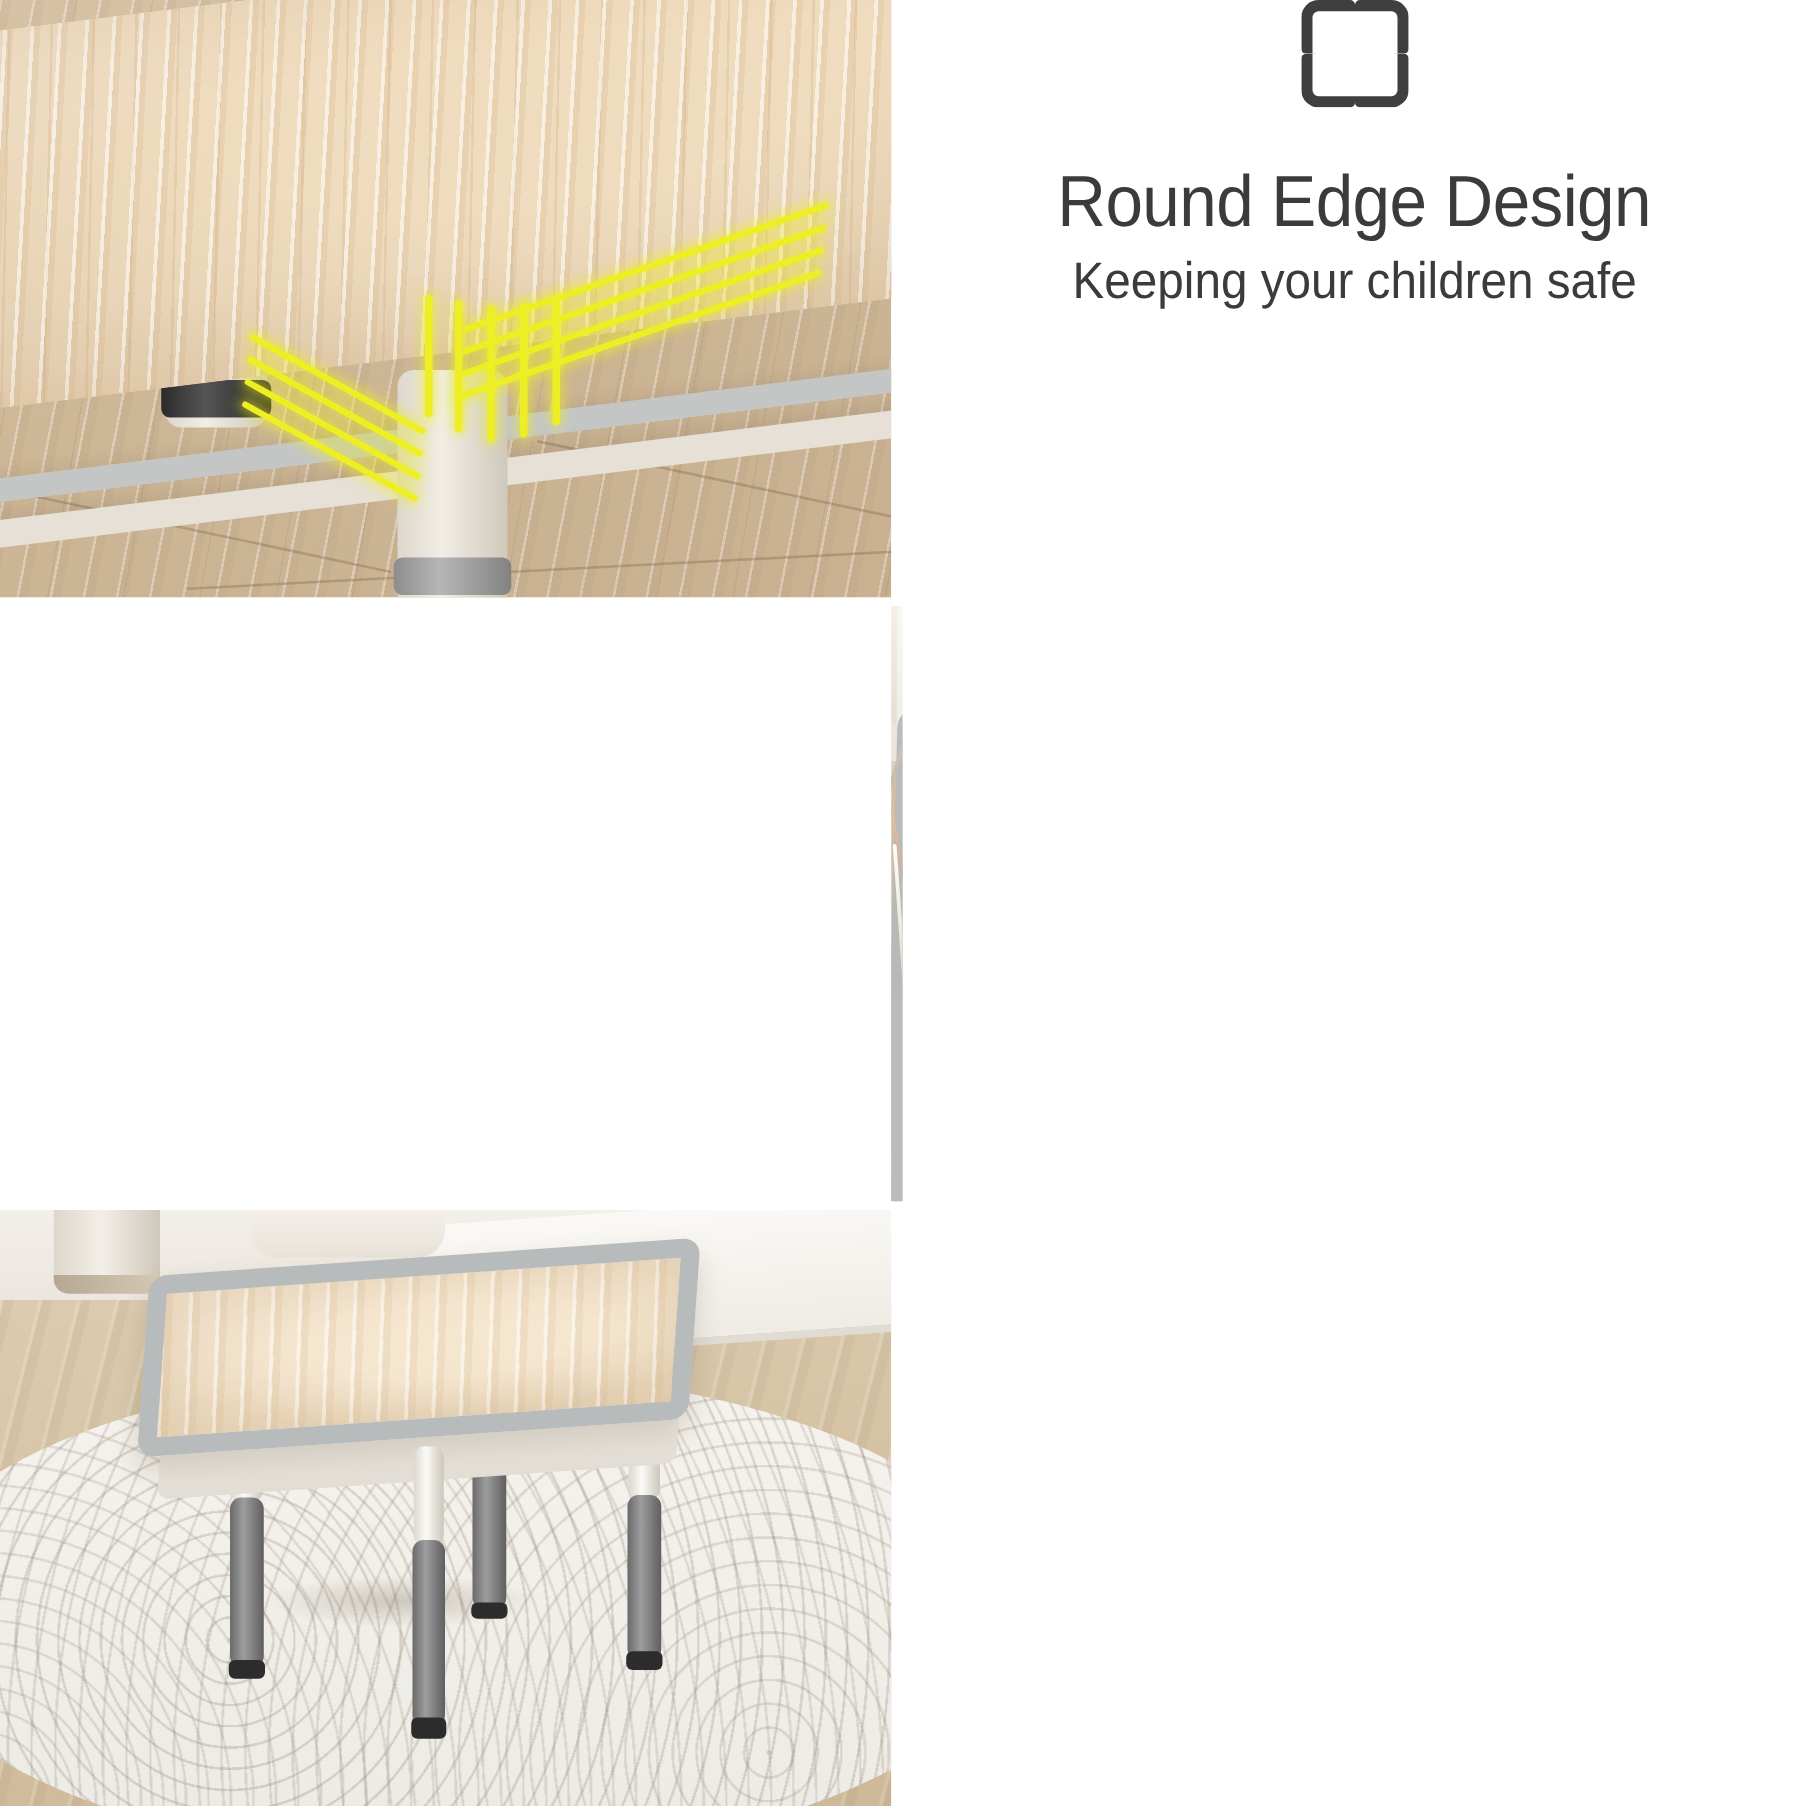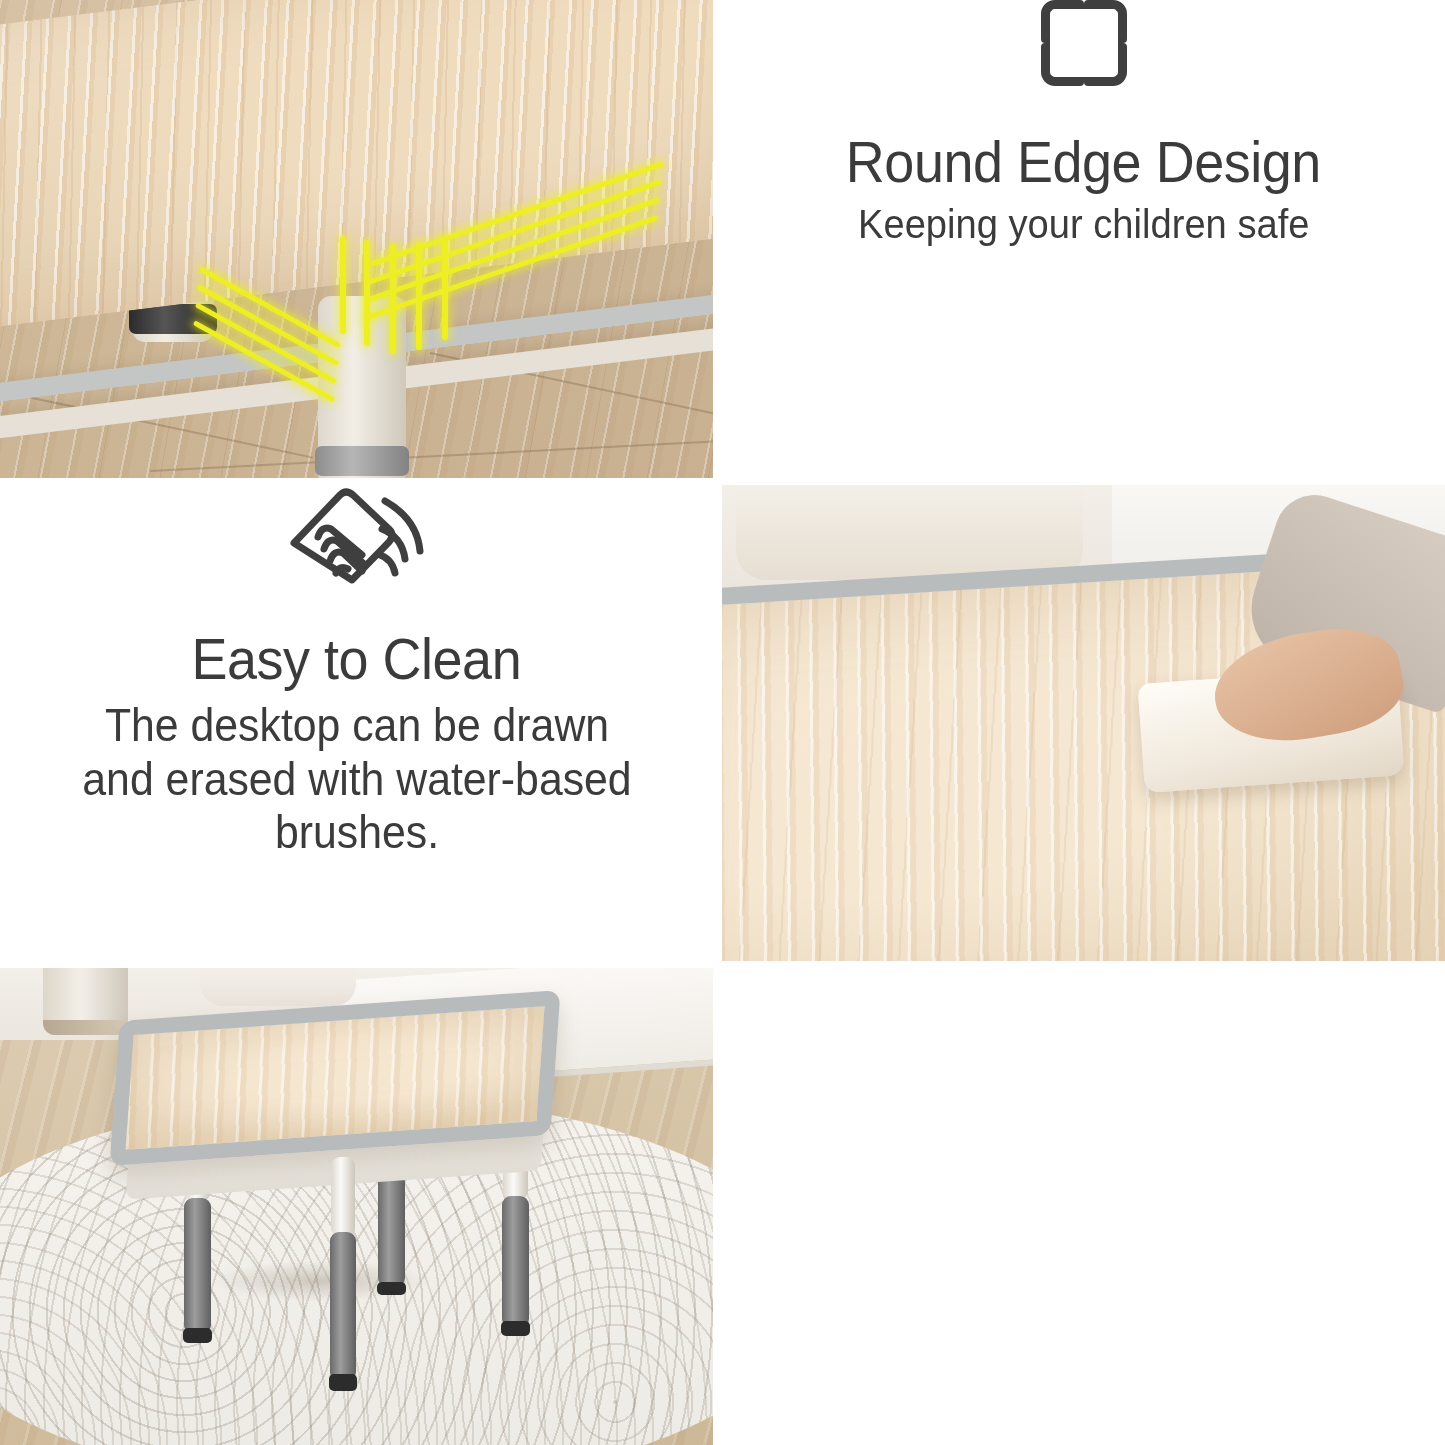--- a/index.html
+++ b/index.html
@@ -304,36 +304,20 @@
           <i class="bl"></i>
           <i class="br"></i>
         </div>
     </div>
     <div class="panel-title">Round Edge Design</div>
     <div class="panel-sub">Keeping your children safe</div>
   </div>
 
   <div class="gap" style="grid-column:1/4;"></div>
 
-  <div class="cell textpanel">
-    <div class="panel-icon" style="margin-bottom:34px;">
-      <svg width="150" height="106" viewBox="0 0 150 106" fill="none" stroke="#3f3f3f" stroke-width="7" stroke-linecap="round" stroke-linejoin="round">
-        <path d="M12 58 L58 10 Q64 4 71 10 L107 44 Q113 50 107 57 L70 95 Z"></path>
-        <path d="M36 52 Q40 40 49 44 L80 70"></path>
-        <path d="M42 64 Q46 52 55 56 L82 79"></path>
-        <path d="M48 76 Q52 64 61 68 L80 86"></path>
-        <path d="M54 88 Q58 80 66 84"></path>
-        <path d="M103 16 Q135 34 138 66"></path>
-        <path d="M100 44 Q120 52 123 74"></path>
-        <path d="M98 70 Q110 74 113 88"></path>
-      </svg>
-    </div>
-    <div class="panel-title">Easy to Clean</div>
-    <div class="panel-sub multiline">The desktop can be drawn and erased with water-based brushes.</div>
-  </div>
 
   <div class="gap"></div>
 
   <div class="cell">
     <div class="photo">
       <div class="wipe-bg"></div>
       <div class="wall"></div>
       <div class="baseboard"></div>
       <div class="sofa"></div>
       <div class="wipe-floor"></div>

